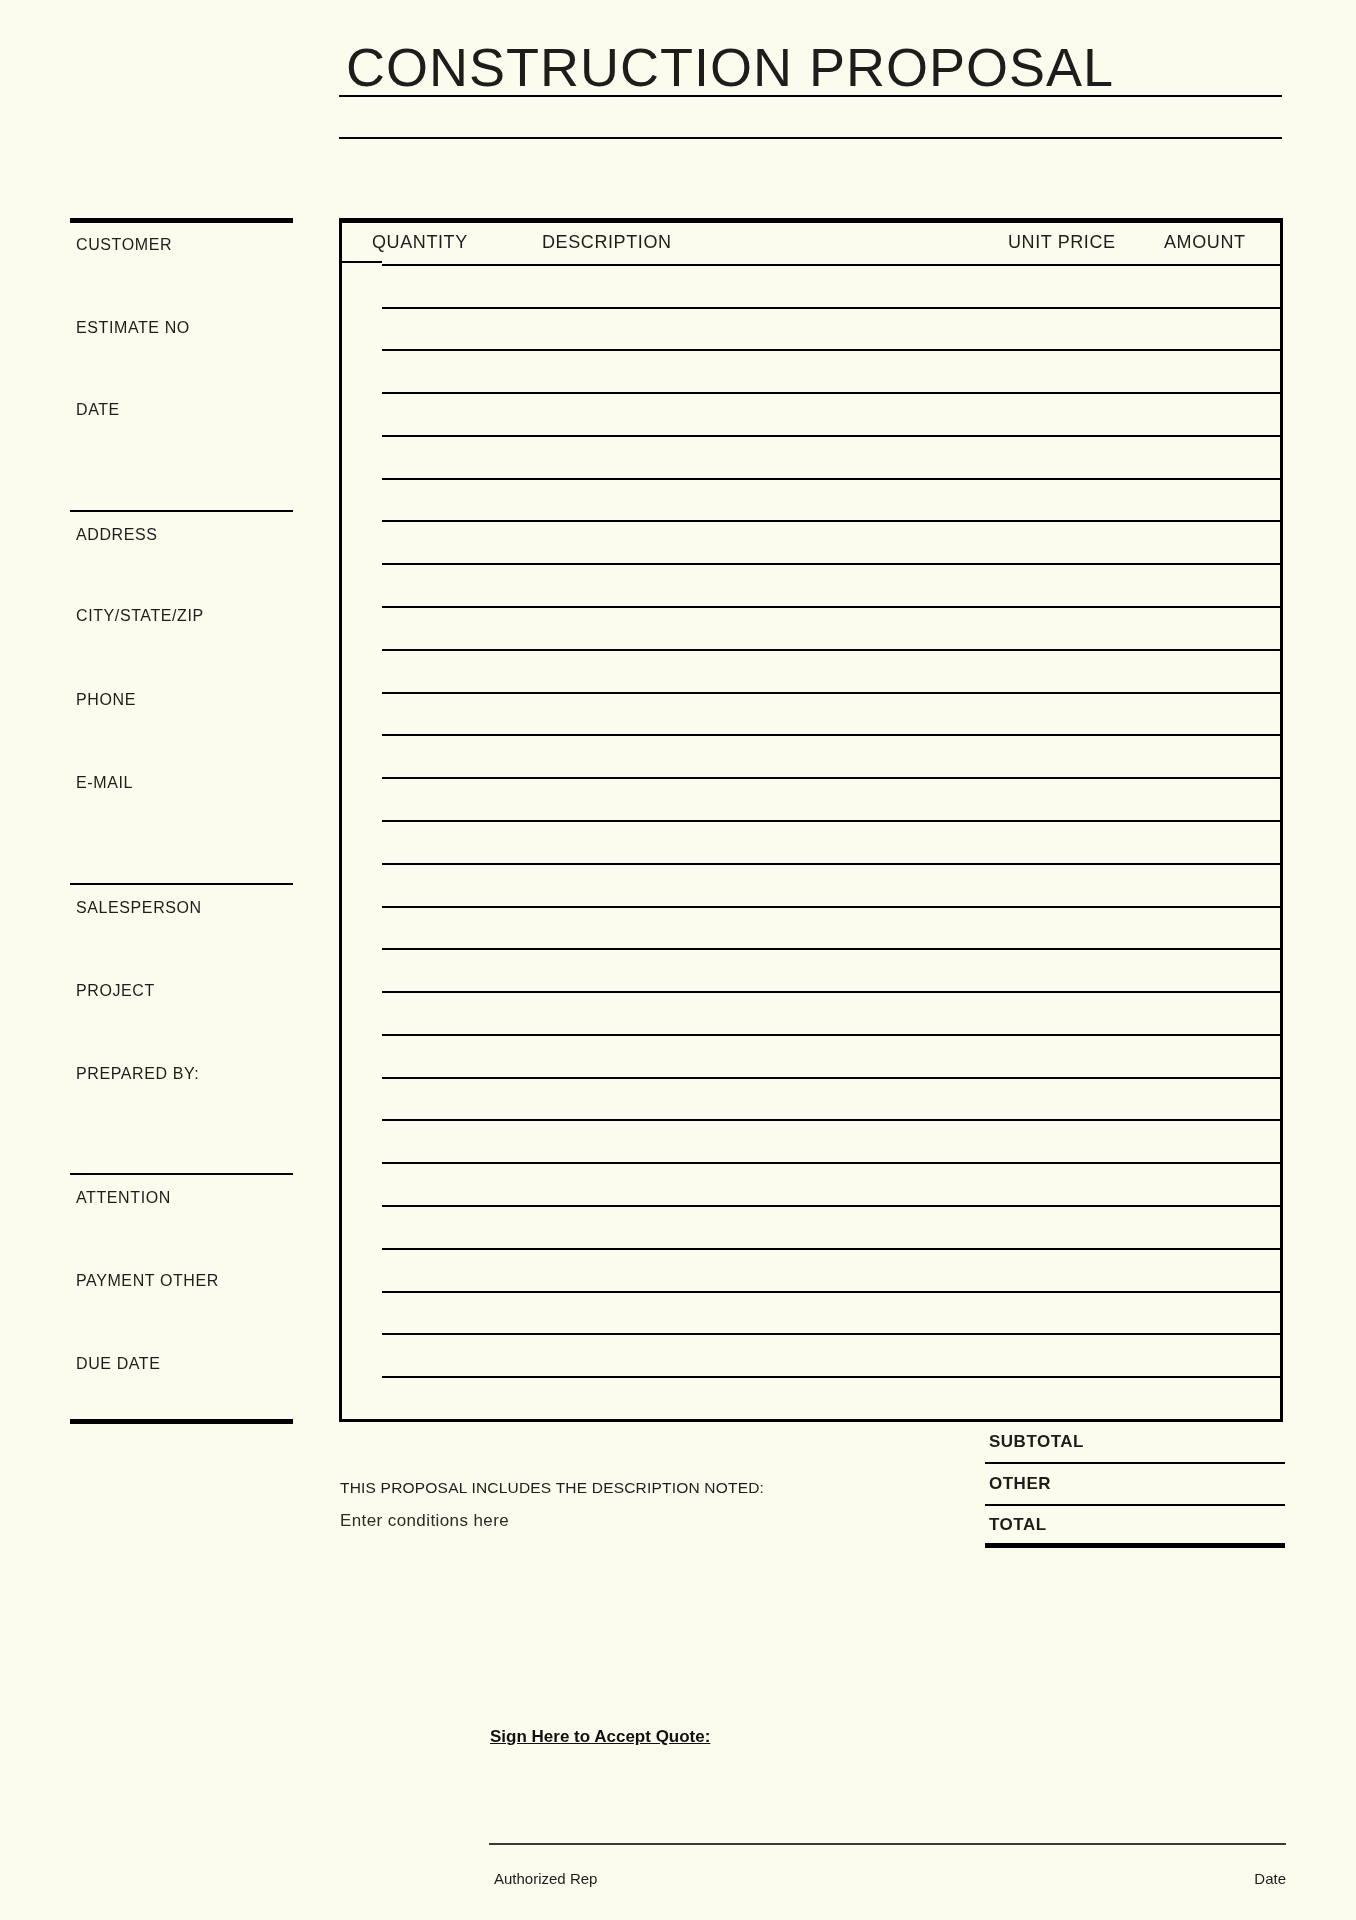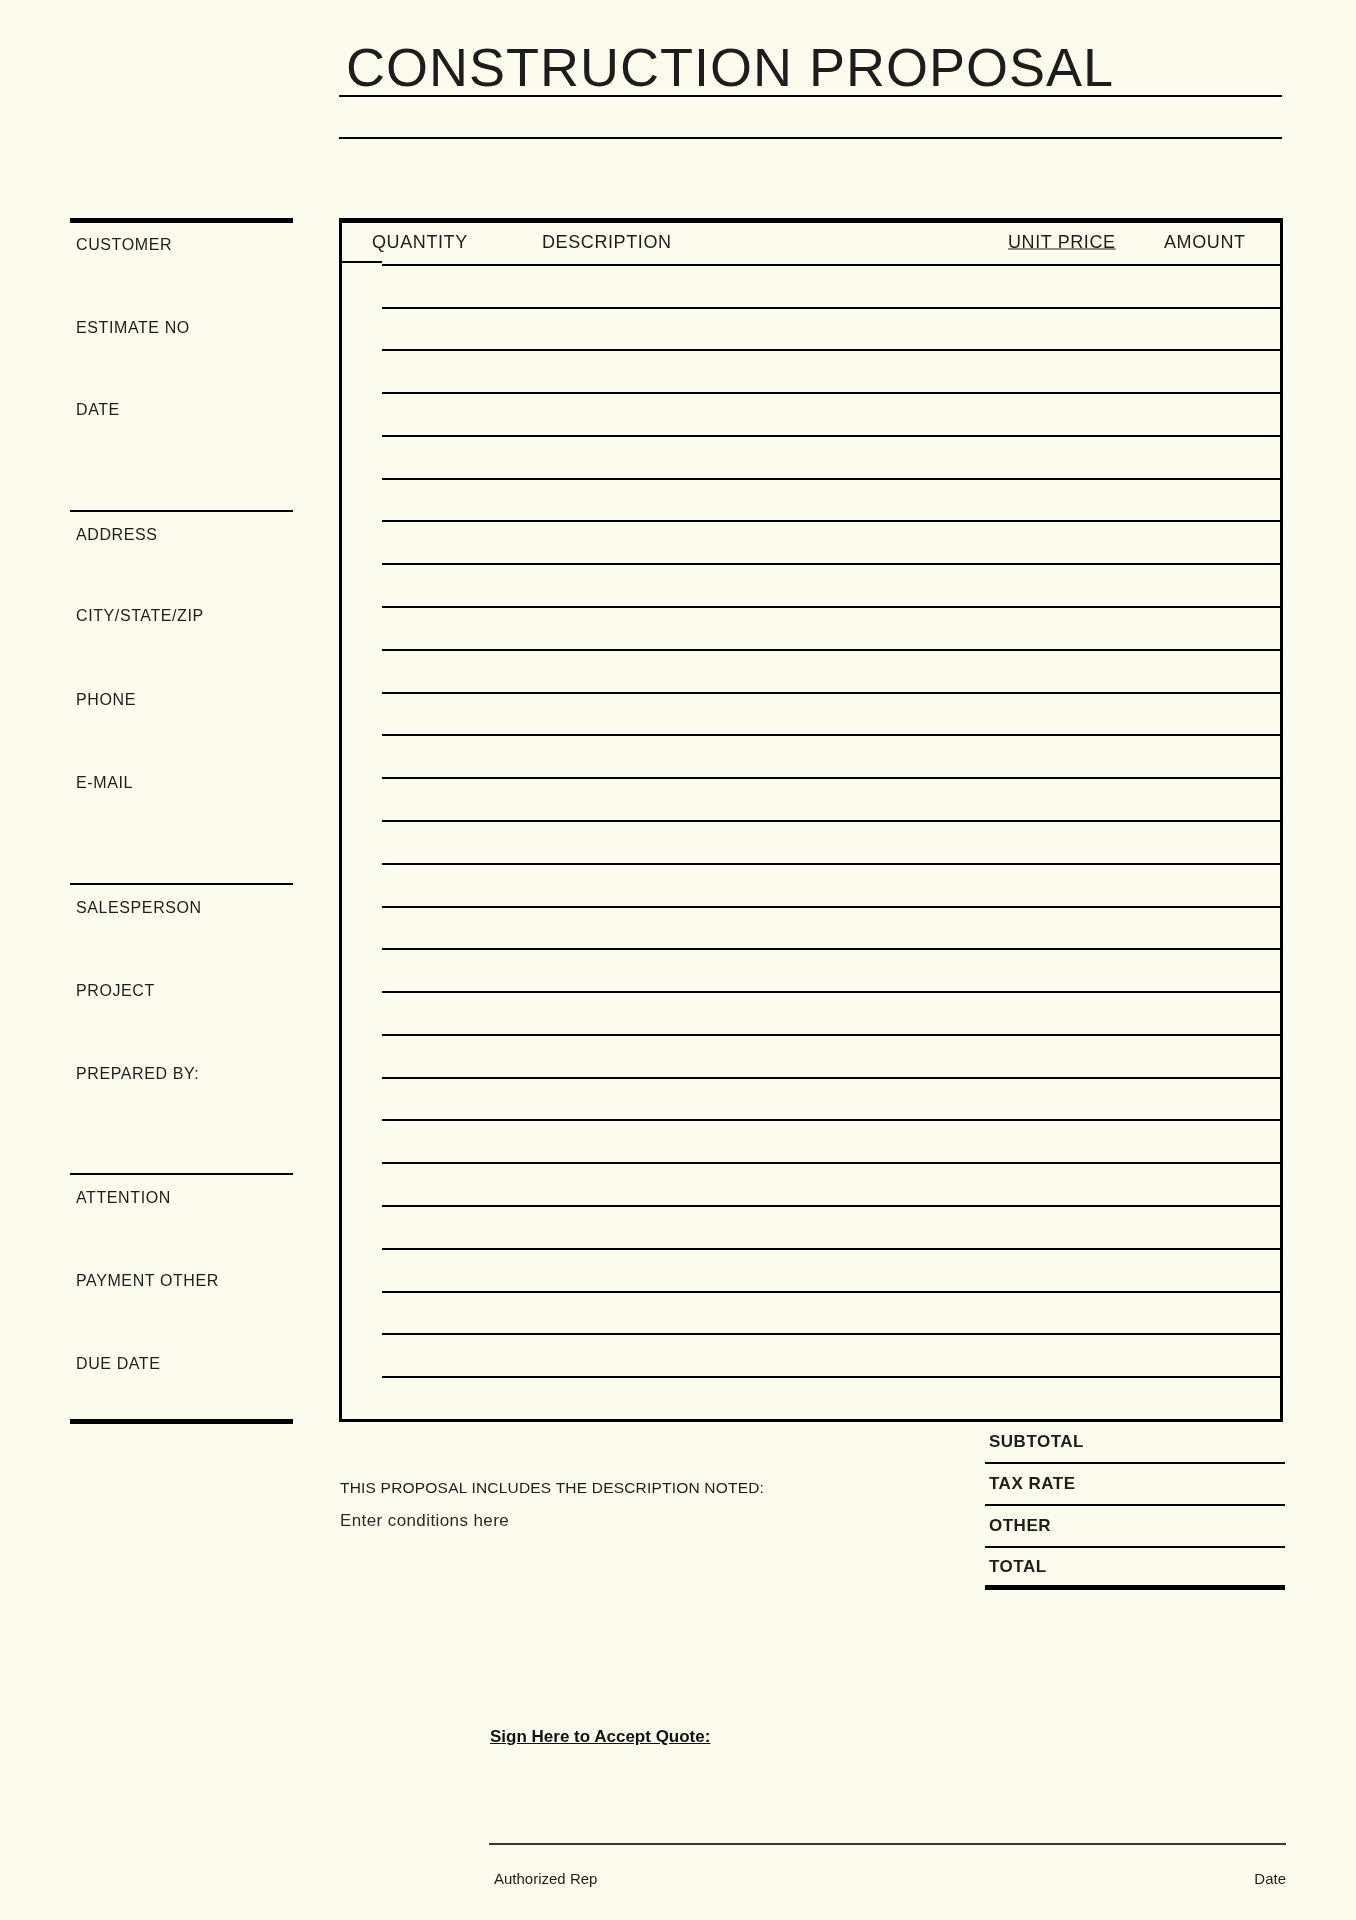--- a/index.html
+++ b/index.html
@@ -50,21 +50,21 @@
   .thead{
     position:relative;height:40px;flex:0 0 40px;
     border-bottom:2px solid var(--line);
   }
   .th{
     position:absolute;top:50%;transform:translateY(-50%);
     font-size:18px;letter-spacing:.6px;white-space:nowrap;color:var(--ink);
   }
   .th-quantity{left:30px;}
   .th-description{left:172px;margin-left:28px;}
-  .th-unitprice{left:666px;text-decoration:underline;}
+  .th-unitprice{left:666px;}
   .th-amount{left:822px;}
   .trows{flex:1 1 auto;display:flex;flex-direction:column;}
   .trow{flex:1 1 auto;border-bottom:2px solid var(--line);}
   .trow:last-child{border-bottom:none;}
 
   
   .totals{position:absolute;left:985px;top:1422px;width:300px;font-weight:bold;}
   .totals-row{
     height:42px;border-bottom:2px solid var(--line);
     display:flex;align-items:center;padding-left:4px;
@@ -166,24 +166,20 @@
         <div class="trow"></div>
       </div>
   </div>
 
   <div class="totals">
     <div class="totals-row">
       <span class="totals-label">SUBTOTAL</span>
       <span class="totals-value"></span>
     </div>
     <div class="totals-row">
-      <span class="totals-label">TAX RATE</span>
-      <span class="totals-value"></span>
-    </div>
-    <div class="totals-row">
       <span class="totals-label">OTHER</span>
       <span class="totals-value"></span>
     </div>
     <div class="totals-row">
       <span class="totals-label">TOTAL</span>
       <span class="totals-value"></span>
     </div>
   </div>
 
   <div class="conditions-heading">THIS PROPOSAL INCLUDES THE DESCRIPTION NOTED:</div>

